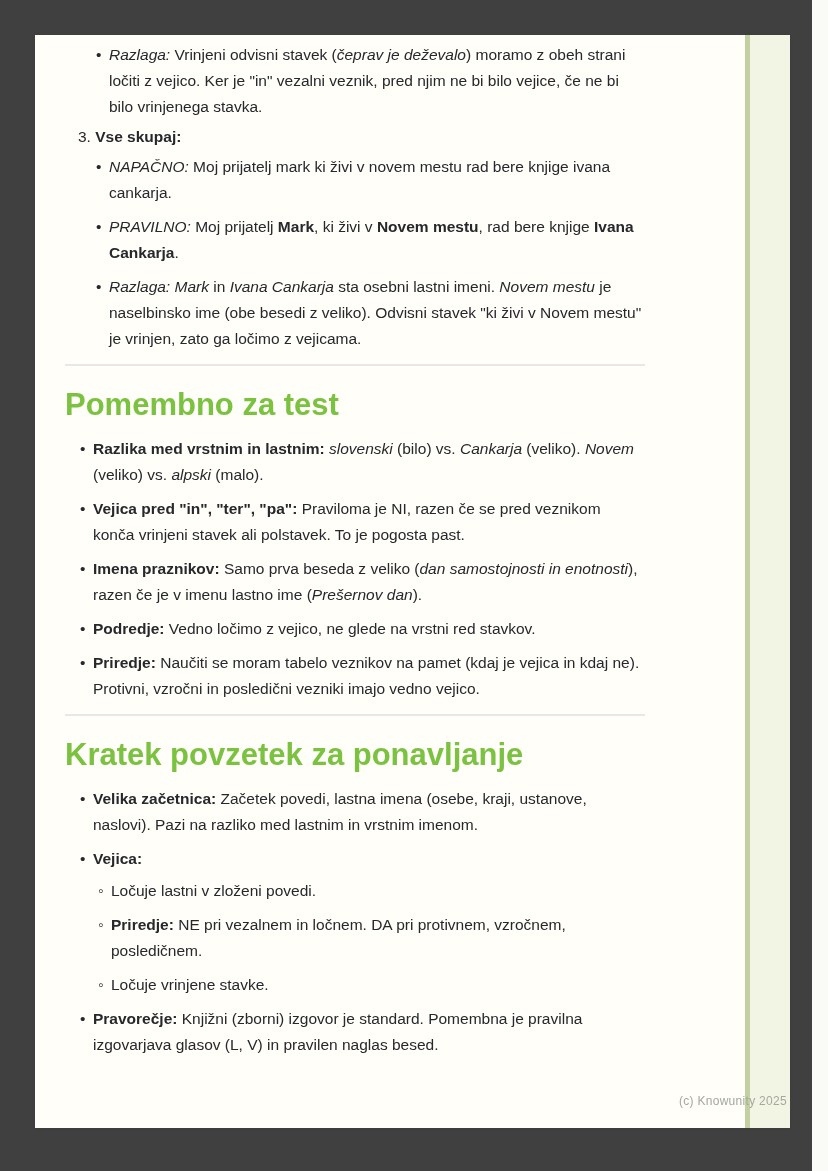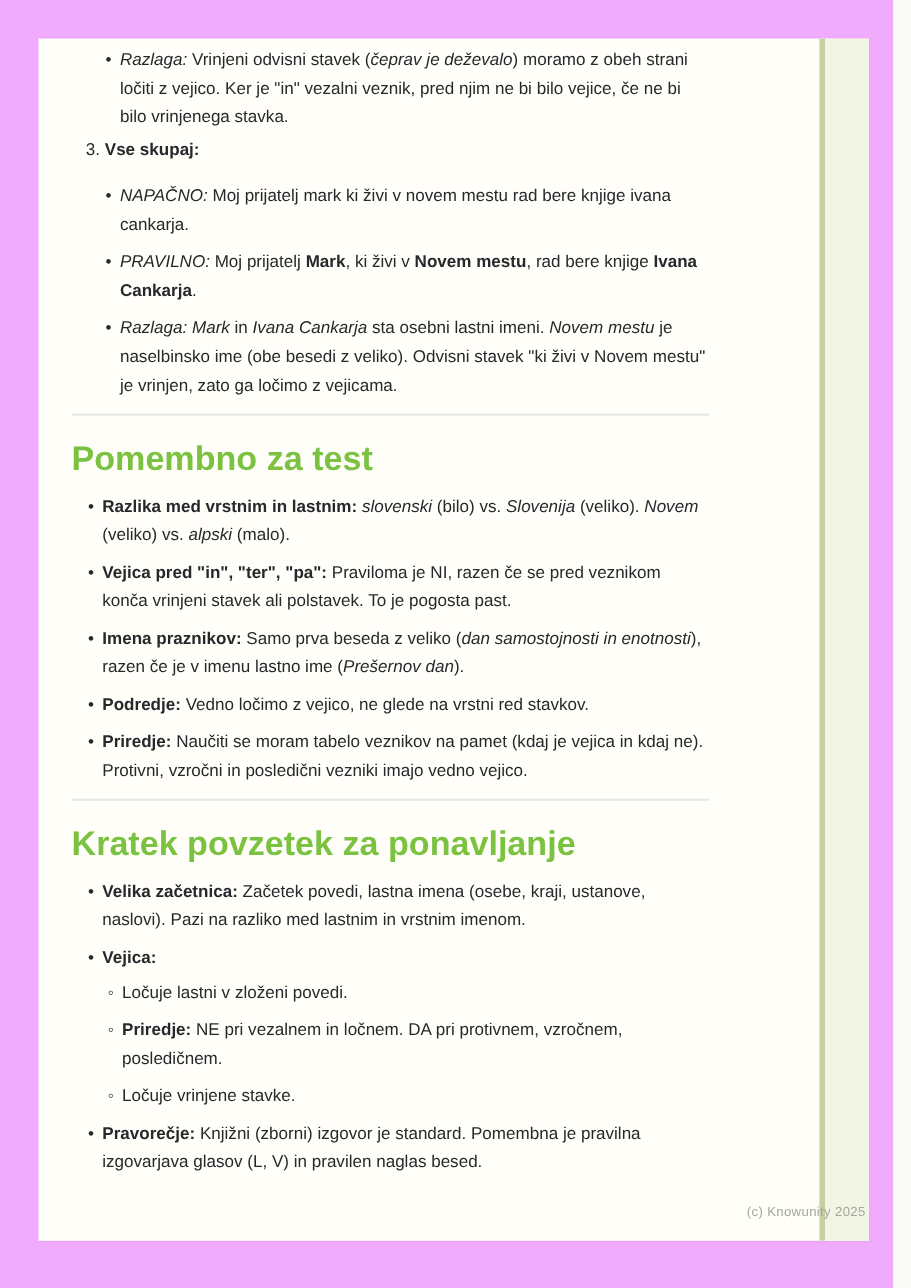--- a/index.html
+++ b/index.html
@@ -3,21 +3,21 @@
 <meta charset="utf-8">
 <style>
   html,body { margin:0; padding:0; }
   body {
     font-family: "Liberation Sans", "DejaVu Sans", sans-serif;
     background:#fafaf7;
   }
   .stage {
     position:relative;
     width:812px; height:1171px;
-    background:#f0abfc;
+    background:#404040;
     overflow:hidden;
   }
   .page {
     position:absolute;
     left:35px; top:35px;
     width:755px; height:1093px;
     background:#fffef9;
     box-shadow:0 0 3px rgba(0,0,0,.08);
     overflow:hidden;
   }
@@ -43,21 +43,21 @@
     line-height:30px;
     font-weight:bold;
     color:#7cc241;
     margin:24px 0 16px 0;
   }
   .rule {
     border:none;
     border-top:2px solid #e8e8e8;
     margin:12px 0 0 0;
   }
-  .ol-item { margin:4px 0 16px 13px; }
+  .ol-item { margin:4px 0 4px 13px; }
   .ol-item .num { font-weight:normal; }
   ul.lst { list-style:none; margin:0; padding:0; }
   ul.lst li { position:relative; padding-left:13px; margin:0 0 8px 0; }
   ul.lst li:last-child { margin-bottom:0; }
   ul.lst li::before { content:"•"; position:absolute; left:0; top:0; }
   ul.nested { margin-left:31px; }
   ul.top    { margin-left:15px; }
   ul.circle { margin:6px 0 0 5px; }
   ul.circle li { padding-left:13px; margin-bottom:8px; }
   ul.circle li::before { content:"◦"; left:0; }
@@ -82,21 +82,21 @@
         </ul>
         <div class="ol-item"><span class="num">3. </span><span class="b ">Vse skupaj:</span></div>
         <ul class="lst nested">
           <li><span class="i">NAPAČNO:</span><span class=""> Moj prijatelj mark ki živi v novem mestu rad bere knjige ivana cankarja.</span></li>
           <li><span class="i">PRAVILNO:</span><span class=""> Moj prijatelj </span><span class="b ">Mark</span><span class="">, ki živi v </span><span class="b ">Novem mestu</span><span class="">, rad bere knjige </span><span class="b ">Ivana Cankarja</span><span class="">.</span></li>
           <li><span class="i">Razlaga:</span><span class=""> </span><span class="i">Mark</span><span class=""> in </span><span class="i">Ivana Cankarja</span><span class=""> sta osebni lastni imeni. </span><span class="i">Novem mestu</span><span class=""> je naselbinsko ime (obe besedi z veliko). Odvisni stavek "ki živi v Novem mestu" je vrinjen, zato ga ločimo z vejicama.</span></li>
         </ul>
         <div class="rule"></div>
         <h2>Pomembno za test</h2>
         <ul class="lst top">
-          <li><span class="b ">Razlika med vrstnim in lastnim:</span><span class=""> </span><span class="i">slovenski</span><span class=""> (bilo) vs. </span><span class="i">Slovenija</span><span class=""> (veliko). </span><span class="i">Novem</span><span class=""> (veliko) vs. </span><span class="i">alpski</span><span class=""> (malo).</span></li>
+          <li><span class="b ">Razlika med vrstnim in lastnim:</span><span class=""> </span><span class="i">slovenski</span><span class=""> (bilo) vs. </span><span class="i">Cankarja</span><span class=""> (veliko). </span><span class="i">Novem</span><span class=""> (veliko) vs. </span><span class="i">alpski</span><span class=""> (malo).</span></li>
           <li><span class="b ">Vejica pred "in", "ter", "pa":</span><span class=""> Praviloma je NI, razen če se pred veznikom konča vrinjeni stavek ali polstavek. To je pogosta past.</span></li>
           <li><span class="b ">Imena praznikov:</span><span class=""> Samo prva beseda z veliko (</span><span class="i">dan samostojnosti in enotnosti</span><span class="">), razen če je v imenu lastno ime (</span><span class="i">Prešernov dan</span><span class="">).</span></li>
           <li><span class="b ">Podredje:</span><span class=""> Vedno ločimo z vejico, ne glede na vrstni red stavkov.</span></li>
           <li><span class="b ">Priredje:</span><span class=""> Naučiti se moram tabelo veznikov na pamet (kdaj je vejica in kdaj ne). Protivni, vzročni in posledični vezniki imajo vedno vejico.</span></li>
         </ul>
         <div class="rule"></div>
         <h2>Kratek povzetek za ponavljanje</h2>
         <ul class="lst top">
           <li><span class="b ">Velika začetnica:</span><span class=""> Začetek povedi, lastna imena (osebe, kraji, ustanove, naslovi). Pazi na razliko med lastnim in vrstnim imenom.</span></li>
           <li><span class="b ">Vejica:</span><ul class="lst circle">

